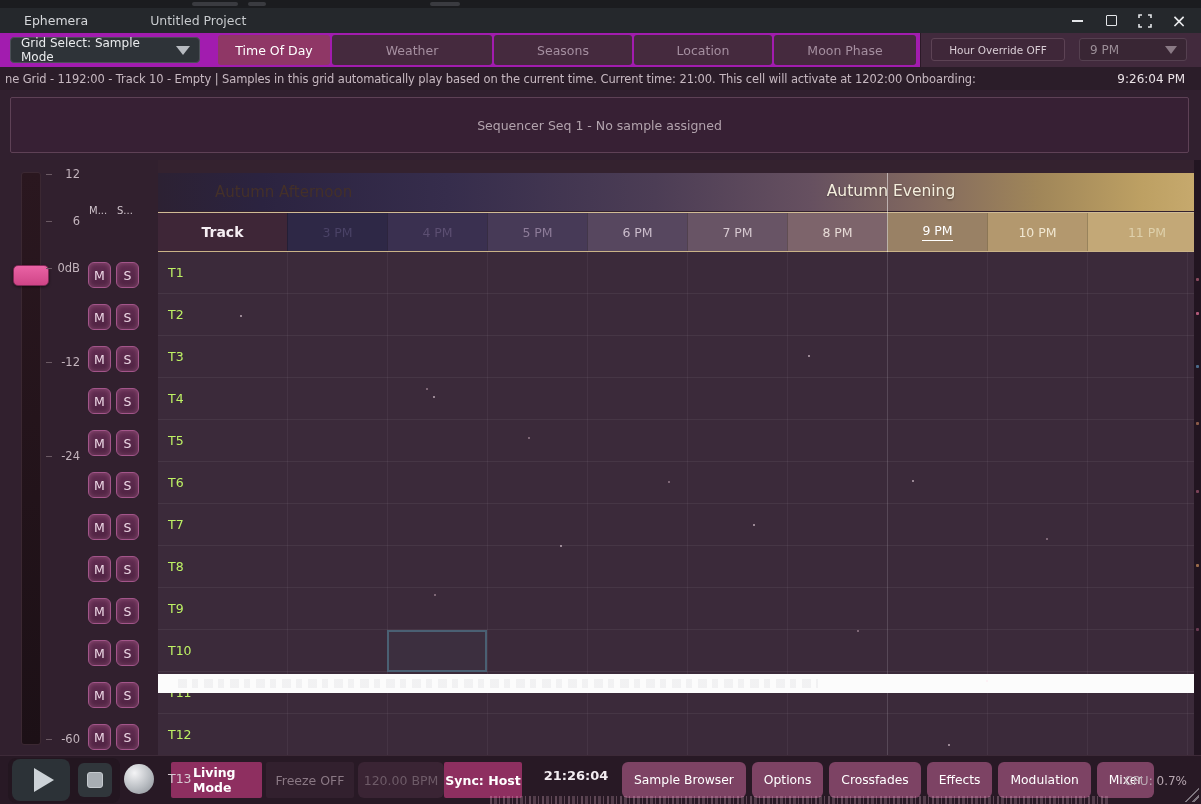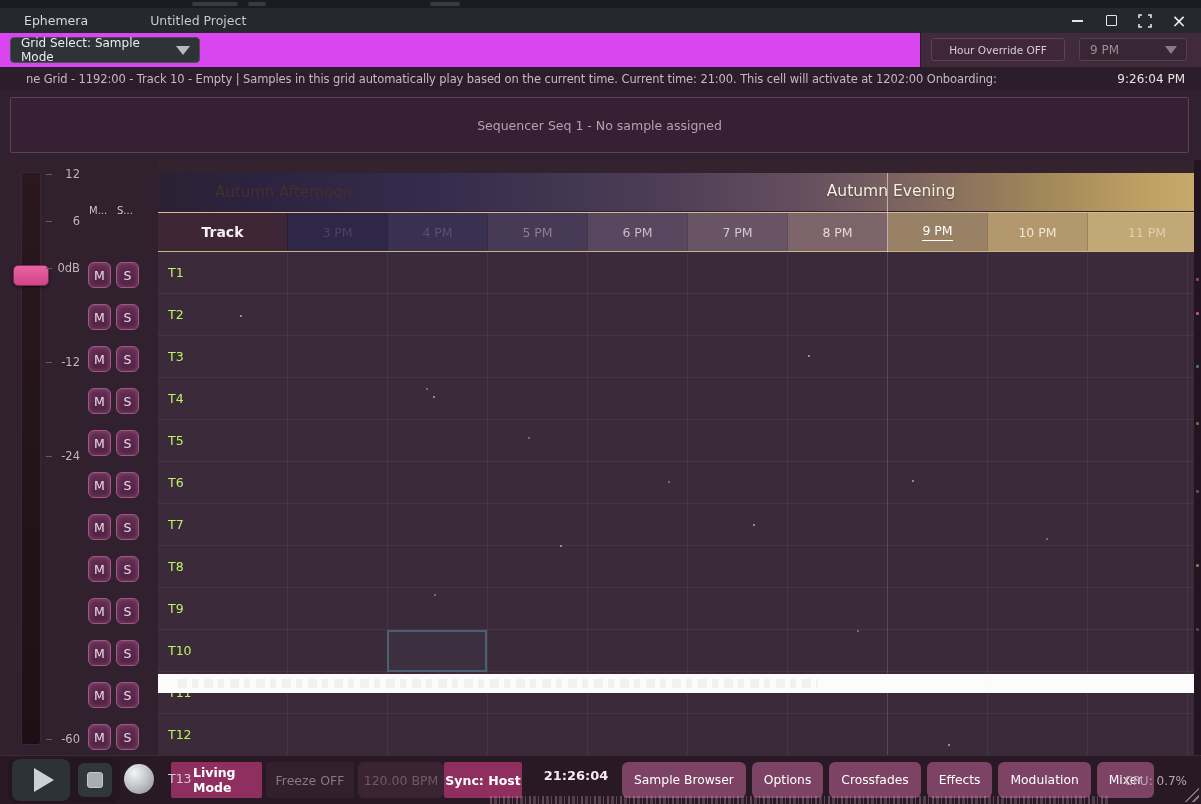--- a/index.html
+++ b/index.html
@@ -15,36 +15,36 @@
   .titlebar{left:0;top:8px;width:1201px;height:25px;background:#25282c;display:flex;align-items:center;}
   .app-title{margin-left:24px;font-size:12.5px;color:#d6d8db;}
   .project-title{margin-left:62px;font-size:12.5px;color:#c7cacd;}
   .win-controls{margin-left:auto;display:flex;align-items:center;gap:14px;padding-right:12px;}
   .wc{width:20px;height:18px;display:flex;align-items:center;justify-content:center;}
   .wc-min{width:11px;height:2px;background:#e3e5e8;}
   .wc-max{width:11px;height:11px;border:1.5px solid #e3e5e8;border-radius:1px;}
   .wc-close{font-size:18px;line-height:1;color:#eceef0;}
 
   
-  .toolbar{left:0;top:33px;width:1201px;height:34px;background:#d946ef;}
+  .toolbar{left:0;top:33px;width:1201px;height:34px;background:#a21caf;}
   .grid-select{position:absolute;left:10px;top:4px;width:190px;height:26px;background:#2e3338;border:1px solid #4b5056;border-radius:4px;display:flex;align-items:center;}
   .grid-select .lbl{margin-left:10px;font-size:12px;color:#e9ebed;}
   .tri{width:0;height:0;border-left:7px solid transparent;border-right:7px solid transparent;border-top:9px solid #b7bbc0;margin-left:auto;margin-right:9px;}
   .tab-bar{position:absolute;left:218px;top:2px;height:30px;display:flex;gap:2px;}
   .tab{height:30px;display:flex;align-items:center;justify-content:center;font-size:12.5px;color:#a58fa0;background:#452a3e;border-radius:3px;}
   .tab.active{background:#8f3766;color:#ffffff;}
   .hour-zone{position:absolute;left:920px;top:0;width:281px;height:34px;background:#422a3d;border-left:1px solid #2c1a28;}
   .hour-override{position:absolute;left:10px;top:5px;width:134px;height:23px;background:#3f2739;border:1px solid #5d4355;border-radius:3px;color:#d9cdd5;font-size:10.5px;display:flex;align-items:center;justify-content:center;}
   .hour-select{position:absolute;left:158px;top:5px;width:108px;height:23px;background:#392634;border:1px solid #554050;border-radius:3px;display:flex;align-items:center;}
   .hour-select .val{margin-left:10px;font-size:12px;color:#9b8e97;}
   .hour-select .tri{border-top-color:#8a7a85;border-left-width:6px;border-right-width:6px;border-top-width:8px;}
   .edge-artifact{left:1195px;top:72px;width:5px;height:16px;background:#8c2430;}
 
   
-  .statusbar{left:0;top:67px;width:1201px;height:23px;background:#2b1d29;display:flex;align-items:center;padding-left:21px;}
+  .statusbar{left:0;top:67px;width:1201px;height:23px;background:#2b1d29;display:flex;align-items:center;}
   .status-message{margin-left:5px;font-size:11.5px;color:#c6b8c0;white-space:nowrap;letter-spacing:-0.1px;}
   .status-clock{margin-left:auto;margin-right:16px;font-size:12px;color:#eae2e6;}
 
   
   .seq-zone{left:0;top:90px;width:1201px;height:70px;background:#31202f;}
   .seq-panel{position:absolute;left:10px;top:7px;width:1179px;height:56px;background:#372034;border:1px solid #5e4156;border-radius:2px;display:flex;align-items:center;justify-content:center;}
   .seq-label{font-size:12.5px;color:#b2a3ad;}
 
   
   .main{left:0;top:160px;width:1201px;height:595px;}
@@ -129,20 +129,27 @@
         <span class="wc-close">×</span>
       </div>
   </div>
 </div>
 
 <div class="abs toolbar">
   <div class="grid-select">
     <span class="lbl">Grid Select: Sample Mode</span>
     <span class="tri"></span>
   </div>
+  <div class="tab-bar">
+      <div class="tab active" style="width: 112px;">Time Of Day</div>
+      <div class="tab" style="width: 160px;">Weather</div>
+      <div class="tab" style="width: 138px;">Seasons</div>
+      <div class="tab" style="width: 138px;">Location</div>
+      <div class="tab" style="width: 142px;">Moon Phase</div>
+    </div>
   <div class="hour-zone">
     <div class="hour-override">Hour Override OFF</div>
     <div class="hour-select">
       <span class="val">9 PM</span>
       <span class="tri"></span>
     </div>
   </div>
 </div>
 <div class="abs edge-artifact"></div>
 

